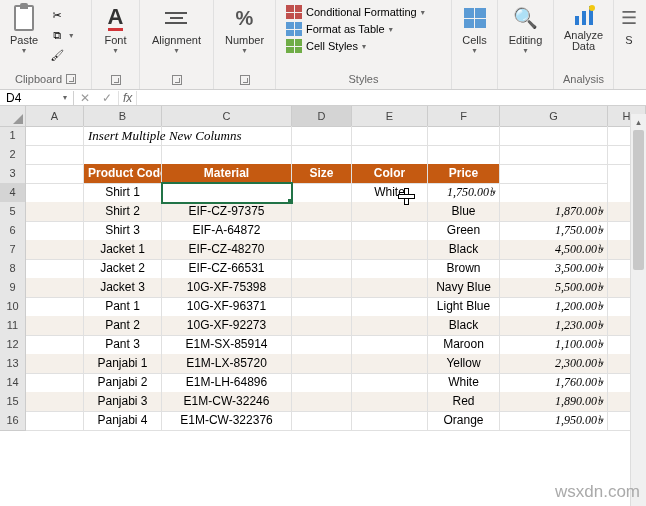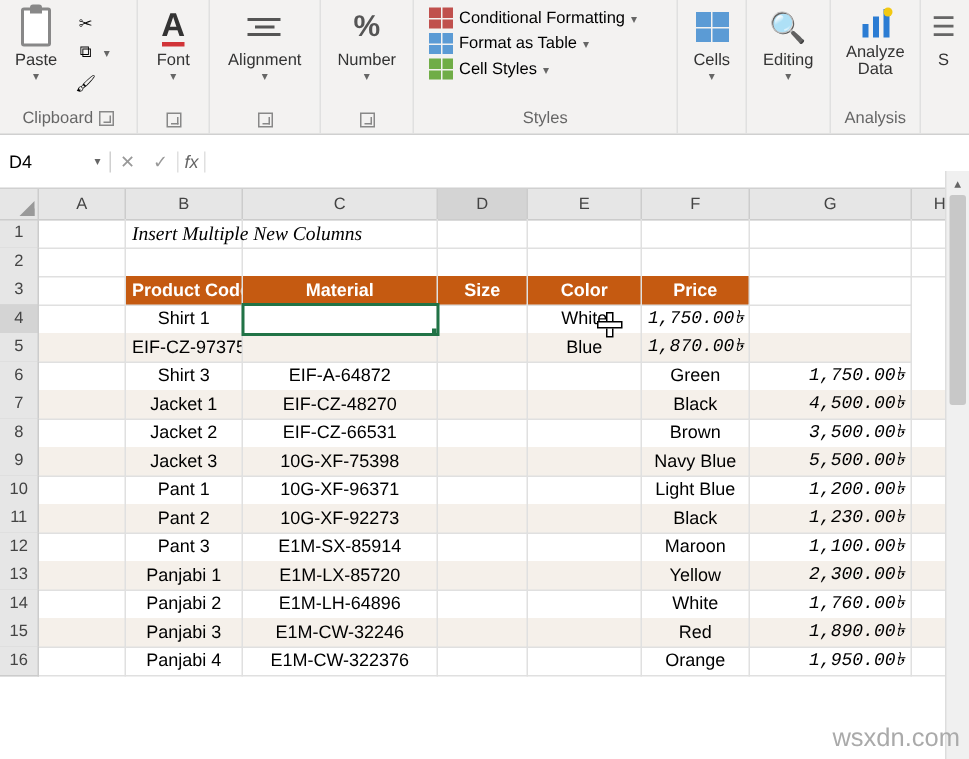--- a/index.html
+++ b/index.html
@@ -33,42 +33,42 @@
 .icon-analyze { width:24px; height:24px; }
 
 .styles-list { display: flex; flex-direction: column; gap: 1px; padding: 2px 4px; }
 .styles-item { display: flex; align-items: center; gap: 4px; font-size: 11px; padding: 1px 2px; cursor: pointer; }
 .mini-grid { width:16px; height:14px; display:grid; grid-template-columns:1fr 1fr; grid-template-rows:1fr 1fr; gap:1px; }
 .mini-grid span { background:#c0504d; }
 .mini-grid.blue span { background:#5b9bd5; }
 .mini-grid.green span { background:#70ad47; }
 
 
-.formula-row { display: flex; align-items: center; height: 36px; border-bottom: 1px solid #d0d0d0; background: #fff; }
+.formula-row { display: flex; align-items: center; height: 16px; border-bottom: 1px solid #d0d0d0; background: #fff; }
 .name-box { width: 74px; border-right: 1px solid #d0d0d0; padding: 0 6px; font-size: 12px; display:flex; align-items:center; justify-content:space-between; }
 .fb-btn { width: 22px; text-align: center; color: #999; font-size: 12px; cursor: pointer; }
 .fx { font-style: italic; font-size: 12px; color: #666; padding: 0 4px; border-left:1px solid #e0e0e0; border-right:1px solid #e0e0e0;}
 .formula-input { flex:1; padding:0 6px; }
 
 
 .grid-wrap { position: relative; }
 .col-headers { display: grid; grid-template-columns: 26px 58px 78px 130px 60px 76px 72px 108px 38px; background: #e6e6e6; height: 20px; }
 .col-headers div { border-right: 1px solid #ccc; border-bottom: 1px solid #ccc; text-align: center; font-size: 11px; color: #444; line-height: 20px; background:#e6e6e6; }
 .col-headers div.sel { background:#d4d4d4; }
 .select-all { background:#e6e6e6; border-right:1px solid #ccc; border-bottom:1px solid #ccc; position:relative; }
 .select-all::after { content:''; position:absolute; right:2px; bottom:2px; border:5px solid transparent; border-right-color:#999; border-bottom-color:#999; }
 
 .row { display: grid; grid-template-columns: 26px 58px 78px 130px 60px 76px 72px 108px 38px; height: 19px; }
 .row-hdr { background:#e6e6e6; border-right:1px solid #ccc; border-bottom:1px solid #ccc; text-align:center; font-size:11px; color:#444; line-height:19px; }
 .row-hdr.sel { background:#d4d4d4; }
 .cell { border-right:1px solid #e0e0e0; border-bottom:1px solid #e0e0e0; padding:0 4px; font-size:12px; line-height:19px; white-space:nowrap; overflow:hidden; }
 .cell.title { font-style: italic; font-family: Georgia, serif; font-size: 13px; overflow:visible; }
 .cell.h { background:#c55a11; color:#fff; font-weight:bold; text-align:center; }
 .cell.c { text-align:center; }
-.cell.r { text-align:right; font-style:italic; font-family:Liberation Mono, monospace; }
+.cell.r { text-align:right; font-style:italic; font-family:Liberation Serif, serif; }
 .cell.alt { background:#f5f0ea; }
 .cell.active { outline:2px solid #217346; outline-offset:-1px; position:relative; z-index:2; background:#fff; }
 .cell.active::after { content:''; position:absolute; right:-3px; bottom:-3px; width:6px; height:6px; background:#217346; }
 
 .cursor-plus { position:absolute; width:20px; height:20px; pointer-events:none; z-index:10; }
 .cursor-plus::before, .cursor-plus::after { content:''; position:absolute; background:#fff; border:1px solid #000; }
 .cursor-plus::before { left:8px; top:2px; width:3px; height:15px; }
 .cursor-plus::after { top:8px; left:2px; height:3px; width:15px; }
 
 .watermark { position:absolute; right:6px; bottom:4px; font-size:17px; color:#aaa; }
@@ -318,20 +318,21 @@
         <div class="cell c">Shirt 1</div>
         <div class="cell active"></div>
         <div class="cell c"></div>
         <div class="cell c">White</div>
         <div class="cell r">1,750.00৳</div>
         <div class="cell"></div>
       </div>
       <div class="row">
         <div class="row-hdr">5</div>
         <div class="cell alt"></div>
+        <div class="cell c alt">Shirt 2</div>
         <div class="cell c alt">EIF-CZ-97375</div>
         <div class="cell alt"></div>
         <div class="cell c alt"></div>
         <div class="cell c alt">Blue</div>
         <div class="cell r alt">1,870.00৳</div>
         <div class="cell alt"></div>
       </div>
       <div class="row">
         <div class="row-hdr">6</div>
         <div class="cell"></div>

